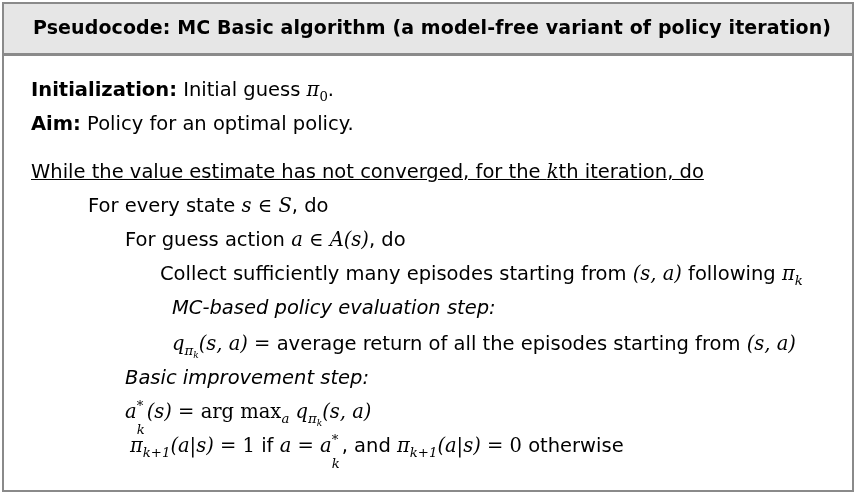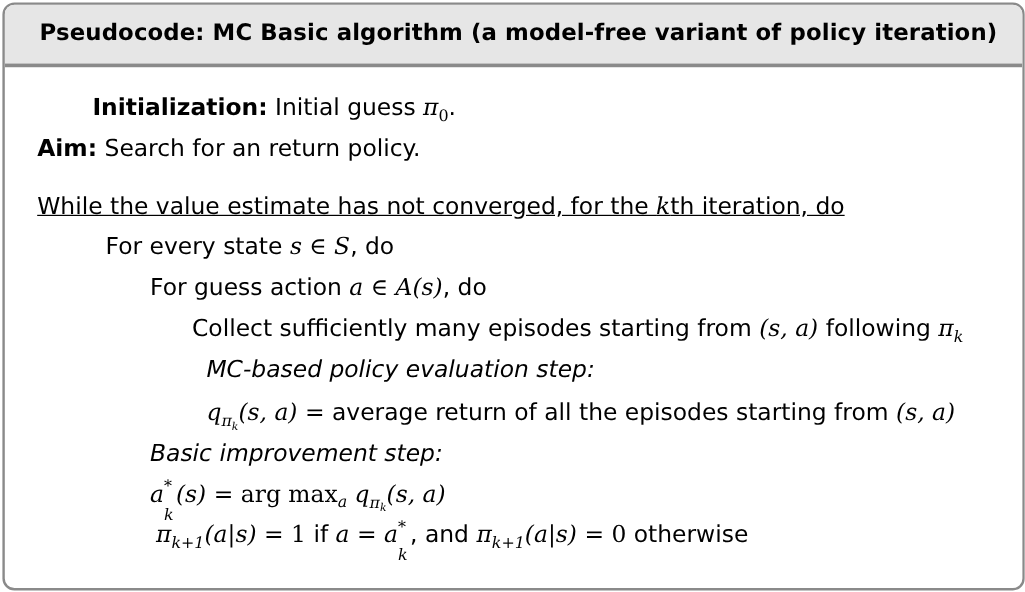--- a/index.html
+++ b/index.html
@@ -1,19 +1,19 @@
 <!DOCTYPE html>
 <html><head>
 <meta charset="utf-8">
 <style>
   html, body { margin:0; padding:0; background:#ffffff; }
   body { width:854px; height:493px; position:relative; overflow:hidden;
          font-family:"DejaVu Sans", sans-serif; color:#000; }
   .box { position:absolute; left:2px; top:2px; width:848px; height:486px;
-         border:2px solid #8a8a8a; border-radius:10px; background:#fff; box-sizing:content-box; overflow:hidden; }
+         border:2px solid #8a8a8a; border-radius:0; background:#fff; box-sizing:content-box; overflow:hidden; }
   .header { position:absolute; left:0; top:0; width:100%; height:49px;
             background:#e6e6e6; border-bottom:3px solid #8a8a8a; }
   .title { position:absolute; left:29px; top:12px; font-size:19px; font-weight:bold;
            letter-spacing:0.1px; white-space:nowrap; }
   .line { position:absolute; font-size:19.5px; white-space:nowrap; line-height:24px; }
   .b { font-weight:bold; }
   .it { font-style:italic;text-align:right; }
   .m { font-family:"DejaVu Serif", serif; font-style:italic; }
   .mr { font-family:"DejaVu Serif", serif; }
   sub { font-size:0.68em; vertical-align:-0.35em; line-height:0; }
@@ -22,28 +22,28 @@
 </style>
 </head>
 <body>
 
 <div class="box">
   <div class="header">
     <div class="title">Pseudocode: MC Basic algorithm (a model-free variant of policy iteration)</div>
   </div>
 </div>
 
-<div class="line" style="left:31px; top:78px;margin-left:46px;">
+<div class="line" style="left:31px; top:78px;">
   <span class="b">Initialization:</span>
   <span>Initial guess </span><span class="m">π</span><sub class="mr">0</sub><span>.</span>
 </div>
 
 <div class="line" style="left:31px; top:112px;">
   <span class="b">Aim:</span>
-  <span>Search for an return policy.</span>
+  <span>Policy for an optimal policy.</span>
 </div>
 
 <div class="line" style="left:31px; top:160px;text-decoration:underline;">
   <span>While the value estimate has not converged, for the </span><span class="m">k</span><span>th iteration, do</span>
 </div>
 
 <div class="line" style="left:88px; top:194px;">
   <span>For every state </span><span class="m">s</span><span class="mr"> ∈ </span><span class="cal">S</span><span>, do</span>
 </div>
 

